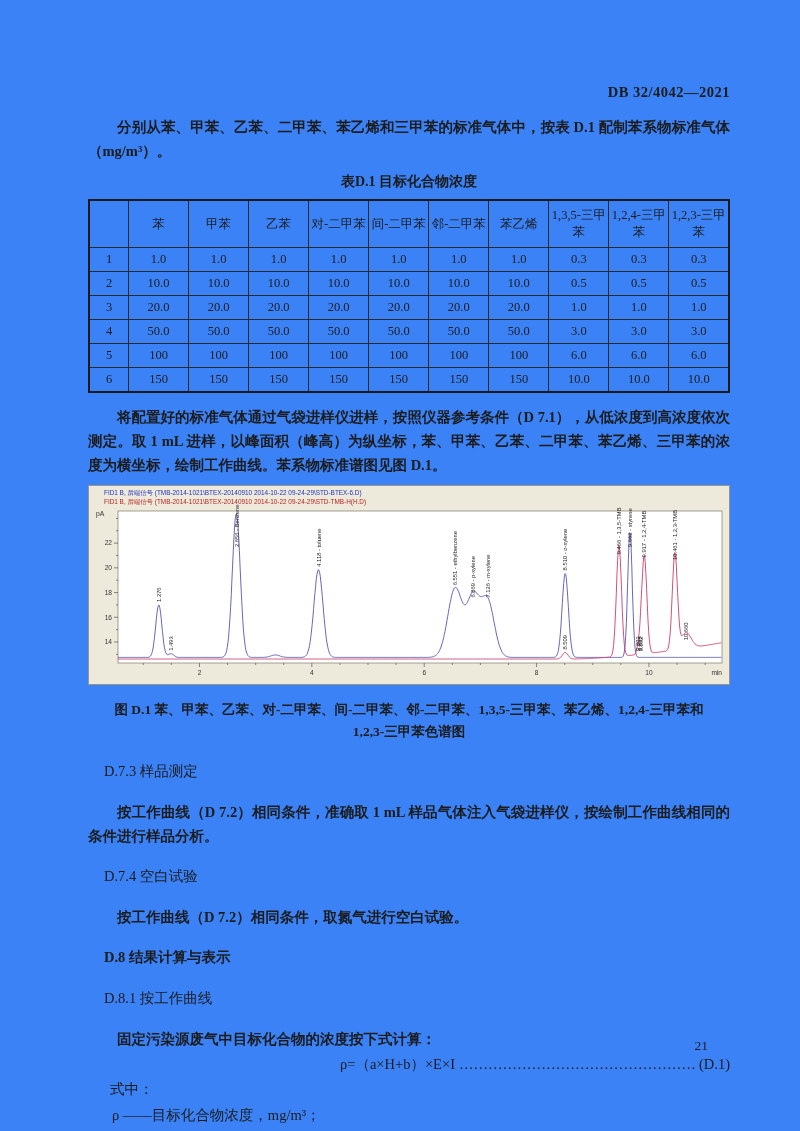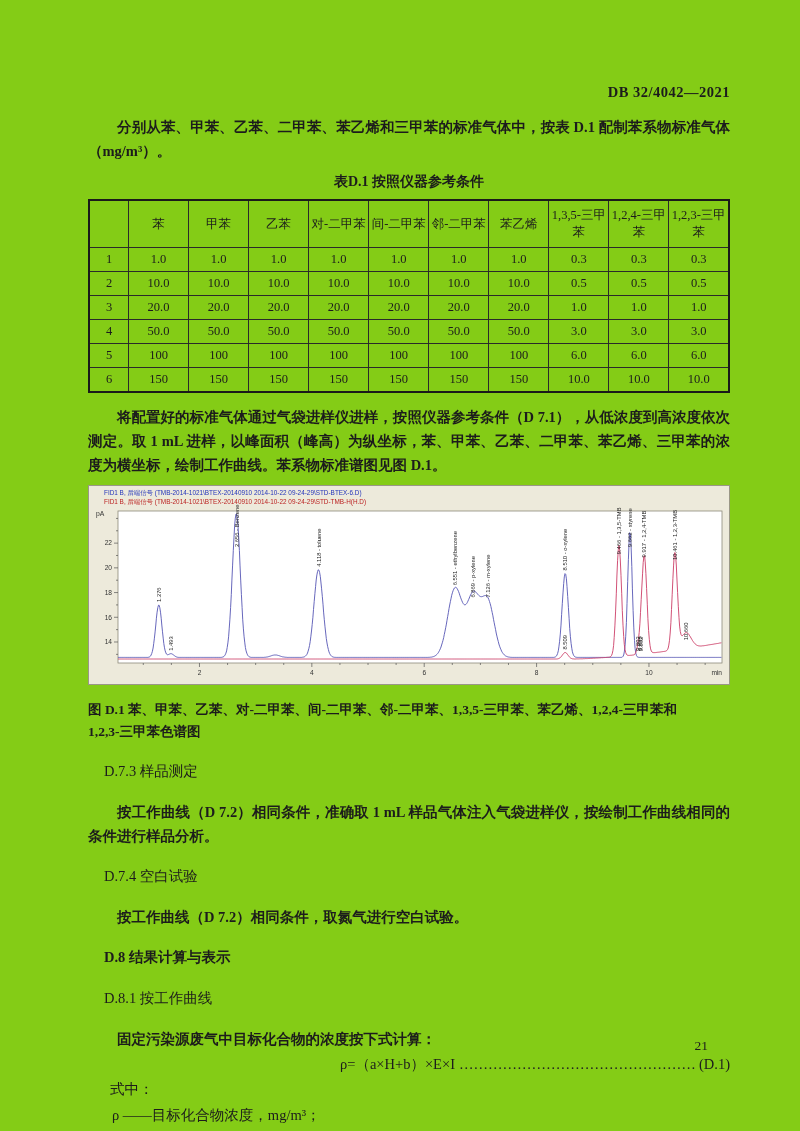--- a/index.html
+++ b/index.html
@@ -1,20 +1,20 @@
 <!DOCTYPE html>
 <html><head>
 <meta charset="utf-8">
 <style>
   html,body{margin:0;padding:0;background:#e8e8e8;}
   .page{
     position:relative;
     width:800px;height:1131px;
     margin:0 auto;
-    background:#84cc16;
+    background:#3b82f6;
     box-sizing:border-box;
     padding:84px 70px 0 88px;
     font-family:"Liberation Serif","DejaVu Serif",serif;
     color:#1c1c1c;
     overflow:hidden;
   }
   .doc-code{
     text-align:right;
     font-size:14.5px;
     font-weight:bold;
@@ -49,20 +49,21 @@
     font-weight:normal;
     word-break:break-all;
     line-height:17px;
   }
   table.std th{height:44px;}
   table.std td{height:21px;}
   table.std .c0{width:34px;}
   table.std{border:2px solid #1a1a1a;}
   .chart-wrap{margin:2px 0 10px 0;}
   .fig-caption{
+    text-align:center;
     font-weight:bold;
     font-size:13.5px;
     line-height:22px;
     margin:2px 0 10px 0;
   }
   .sec-h{
     font-size:14.5px;
     line-height:25px;
     margin:16px;
   }
@@ -94,21 +95,21 @@
 </style>
 </head>
 <body>
 
 <div class="page">
 
   <div class="doc-code">DB 32/4042—2021</div>
 
   <p class="body-text"><span class="indent"></span><span>分别从苯、甲苯、乙苯、二甲苯、苯乙烯和三甲苯的标准气体中，按表 D.1 配制苯系物标准气体（mg/m³）。</span></p>
 
-  <div class="tbl-title">表D.1 按照仪器参考条件</div>
+  <div class="tbl-title">表D.1 目标化合物浓度</div>
 
   <table class="std">
     <thead>
         <tr>
           <th class="c0"></th>
           <th>苯</th>
           <th>甲苯</th>
           <th>乙苯</th>
           <th>对-二甲苯</th>
           <th>间-二甲苯</th>

